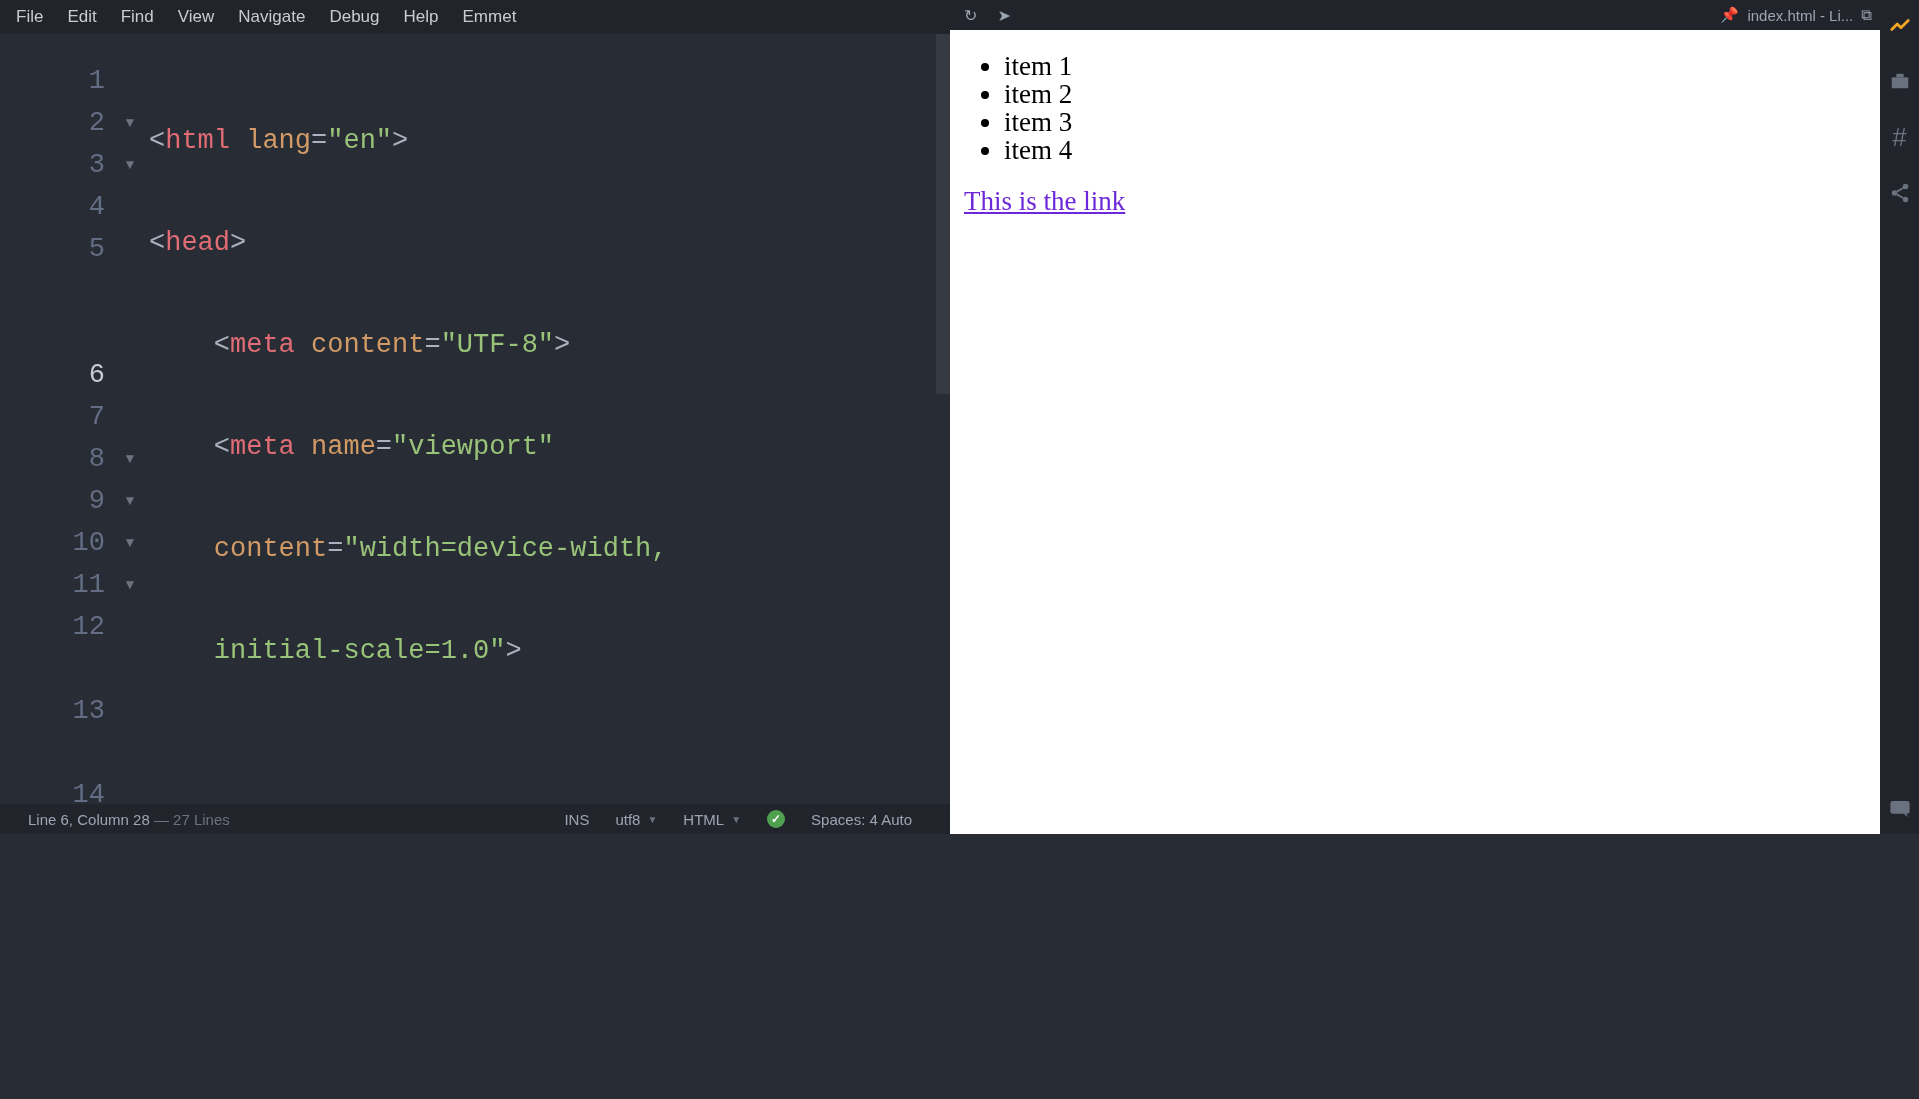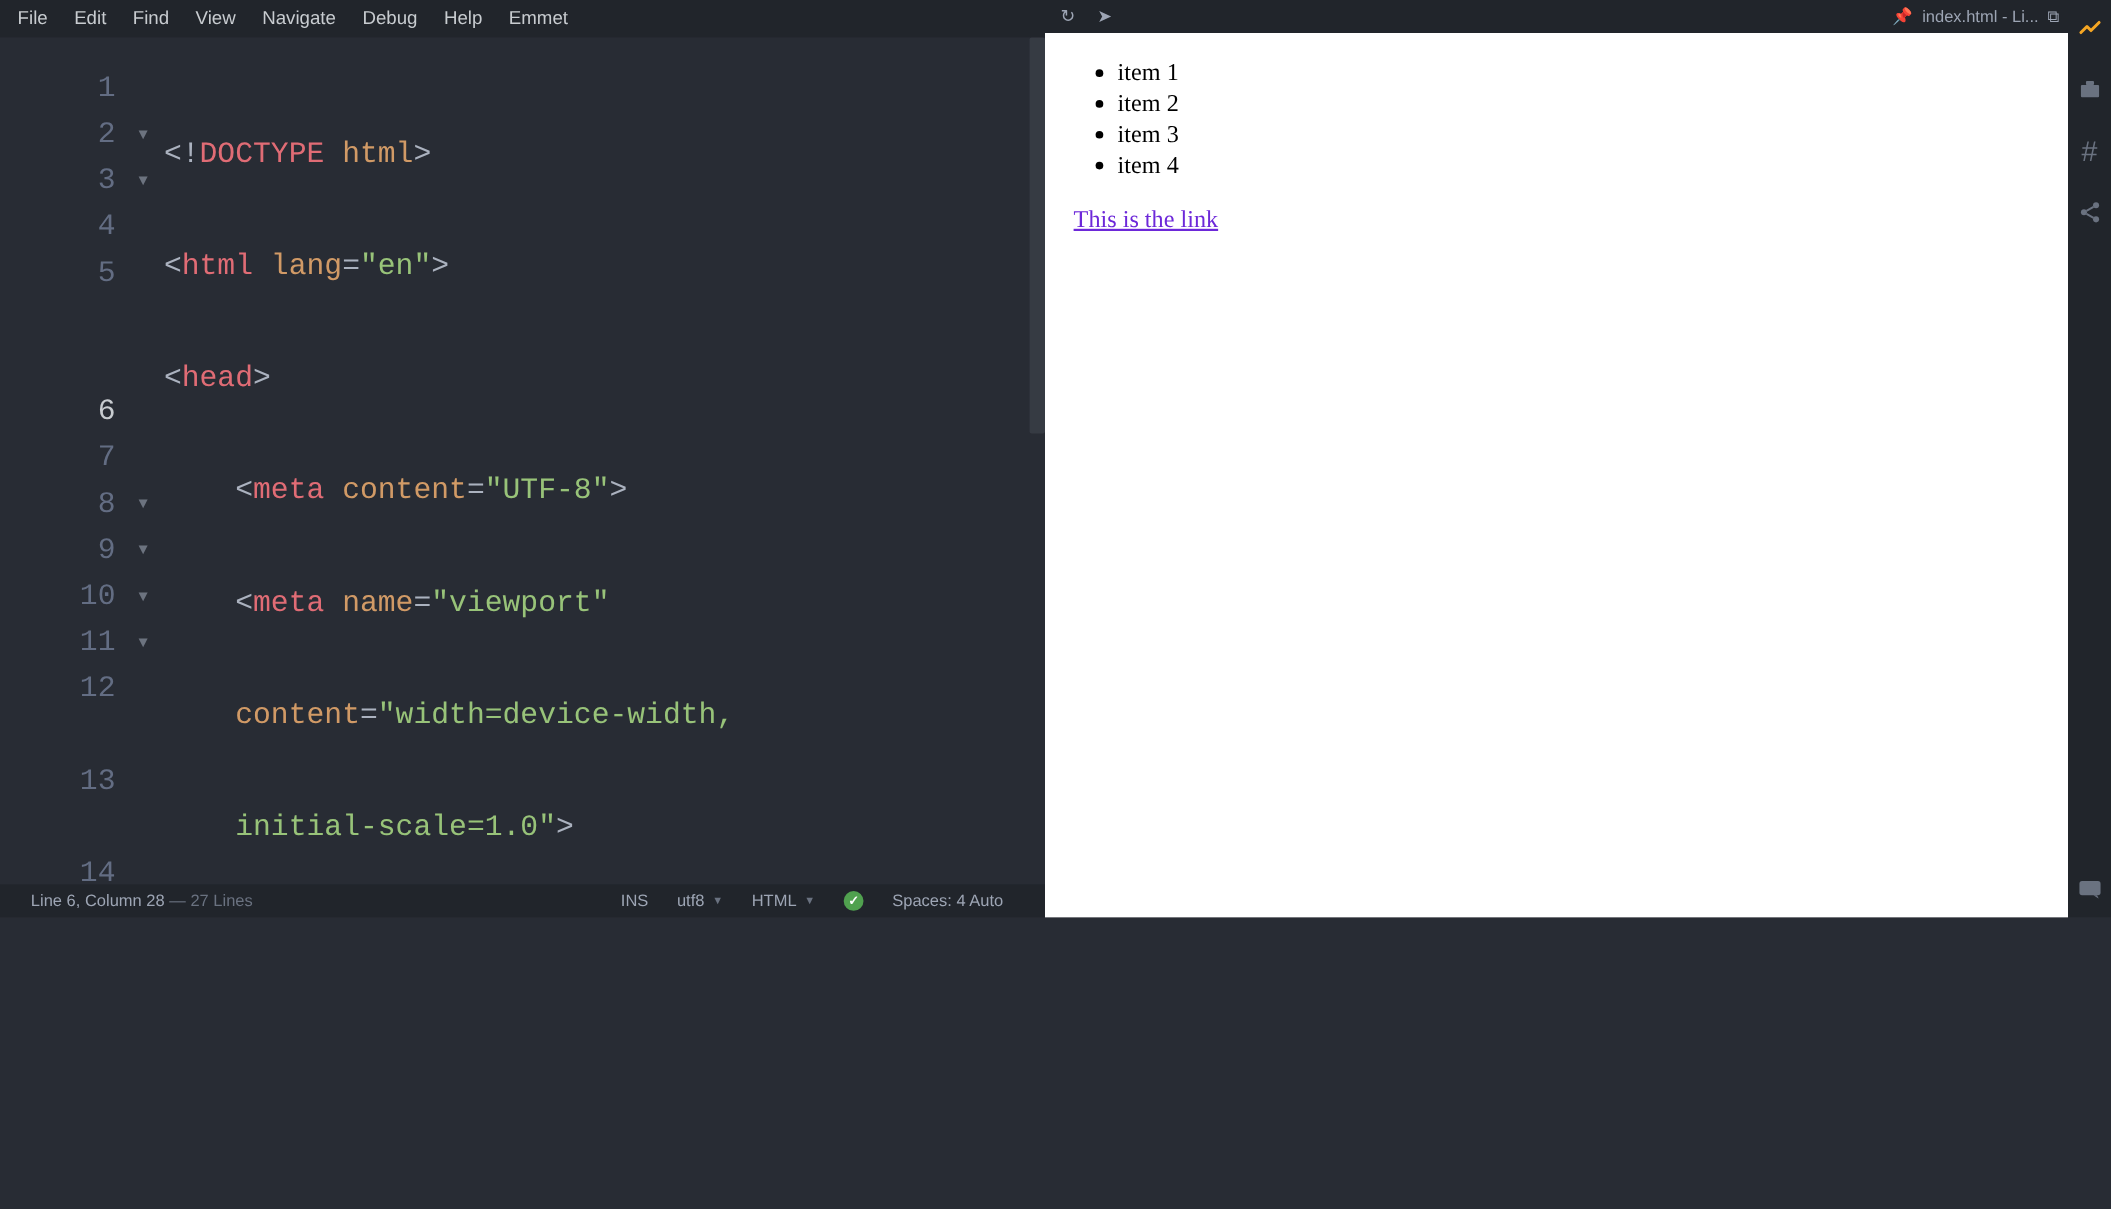--- a/index.html
+++ b/index.html
@@ -34,21 +34,21 @@
 
 .scroll-thumb { position:absolute; right:0; top:34px; width:14px; height:360px; background: rgba(120,130,140,.18); border-radius:2px;}
 
 .right-pane { flex: 1; height: 834px; display: flex; flex-direction: column; background: #fff; }
 .preview-toolbar { height: 30px; background: #21252b; display: flex; align-items: center; padding: 0 8px; color: #9da5b4; font-size: 15px; gap: 8px; }
 .preview-toolbar .tb-icon { cursor: pointer; padding: 0 6px; font-size: 16px; }
 .preview-toolbar .pt-spacer { flex: 1; }
 .preview-toolbar .pin { cursor:pointer; }
 .preview-toolbar .ext-icon { cursor:pointer; }
 
-.preview-body { flex: 1; background: #fff; color: #000; font-family: "Times New Roman", serif; font-size: 22px; padding: 22px 26px; overflow:auto; }
+.preview-body { flex: 1; background: #fff; color: #000; font-family: "Times New Roman", serif; font-size: 27px; padding: 22px 14px; overflow:auto; }
 .preview-body ul { padding-left: 40px; margin-bottom: 22px; }
 .preview-body ul li { list-style: disc; line-height: 28px; }
 .preview-body a { color: #6d28d9; text-decoration: underline; }
 
 .sidebar { width: 39px; background: #21252b; display: flex; flex-direction: column; align-items: center; gap: 18px; padding-top: 6px; color: #6a7280; position: relative; }
 .sidebar .sb-icon { width: 38px; height: 38px; display: flex; align-items: center; justify-content: center; cursor: pointer; font-size: 22px; }
 .sidebar .sb-icon.active { color:#f5a623; }
 .sidebar .sb-filler { flex:1; }
 .sidebar .sb-quote { margin-bottom:6px; }
 </style>
@@ -137,21 +137,20 @@
         <div class="row">
           <div class="ln"></div>
           <div class="fold"></div>
         </div>
         <div class="row">
           <div class="ln">14</div>
           <div class="fold"></div>
         </div>
       </div>
     <div class="code">
-      <div class="line"><span class="punc">&lt;!</span><span class="tag">DOCTYPE</span><span class="attr"> html</span><span class="punc">&gt;</span></div>
       <div class="line"><span class="punc">&lt;</span><span class="tag">html</span><span class="attr"> lang</span><span class="punc">=</span><span class="str">"en"</span><span class="punc">&gt;</span></div>
       <div class="line"><span class="punc">&lt;</span><span class="tag">head</span><span class="punc">&gt;</span></div>
       <div class="line">    <span class="punc">&lt;</span><span class="tag">meta</span><span class="attr"> content</span><span class="punc">=</span><span class="str">"UTF-8"</span><span class="punc">&gt;</span></div>
       <div class="line">    <span class="punc">&lt;</span><span class="tag">meta</span><span class="attr"> name</span><span class="punc">=</span><span class="str">"viewport"</span></div>
       <div class="line">    <span class="attr">content</span><span class="punc">=</span><span class="str">"width=device-width, </span></div>
       <div class="line">    <span class="str">initial-scale=1.0"</span><span class="punc">&gt;</span></div>
       
       
       
       

